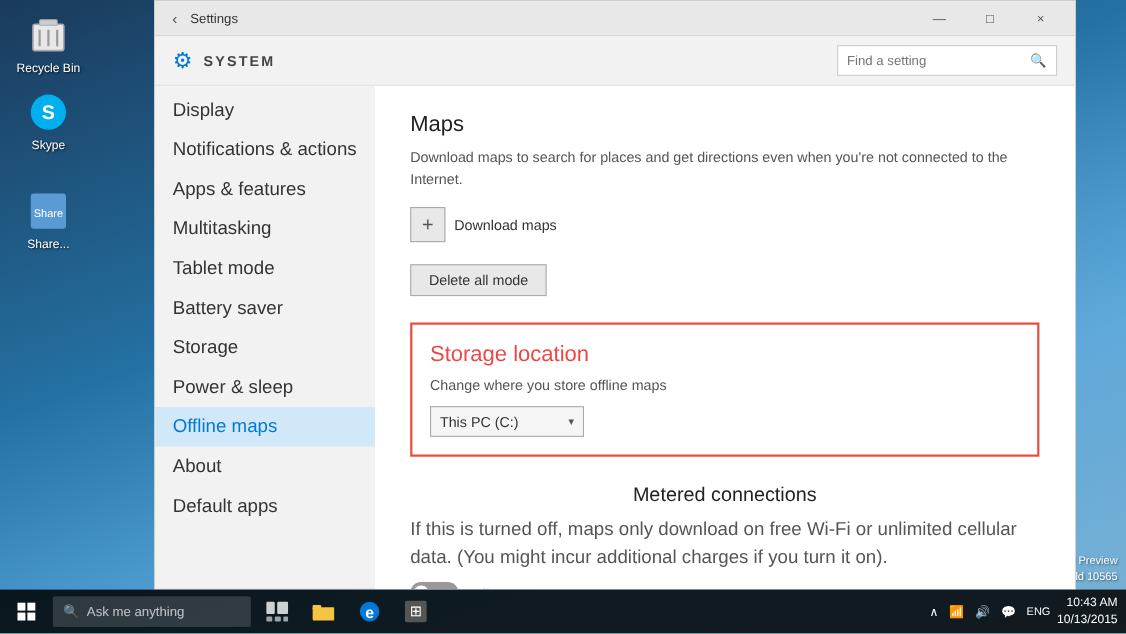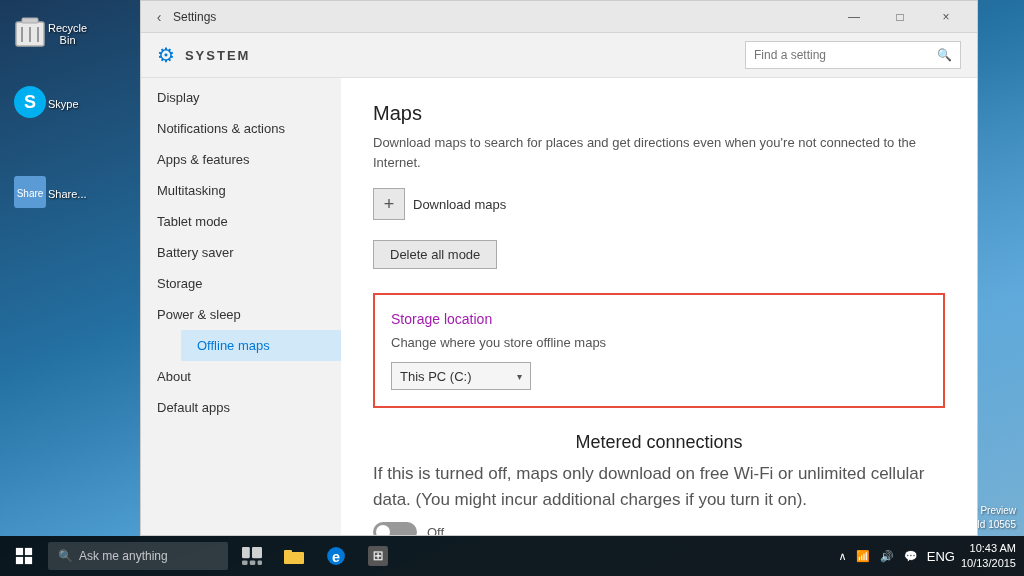--- a/index.html
+++ b/index.html
@@ -117,28 +117,28 @@
 
     .taskbar-clock {
       color: white;
       font-size: 11px;
       text-align: right;
       line-height: 1.4;
     }
 
     .taskbar-lang {
       color: white;
-      font-size: 13px;
+      font-size: 10px;
     }
 
     
     .desktop-icon {
       position: absolute;
       display: flex;
-      flex-direction: row;
+      flex-direction: column;
       align-items: center;
       width: 72px;
       cursor: pointer;
       padding: 4px;
     }
 
     .desktop-icon .icon-img {
       width: 40px;
       height: 40px;
       display: flex;
@@ -237,21 +237,21 @@
       color: #444;
     }
 
     .search-box {
       margin-left: auto;
       display: flex;
       align-items: center;
       background: white;
       border: 1px solid #ccc;
       padding: 4px 8px;
-      width: 216px;
+      width: 200px;
       height: 28px;
     }
 
     .search-box input {
       border: none;
       outline: none;
       font-size: 12px;
       flex: 1;
       color: #555;
       background: transparent;
@@ -266,31 +266,30 @@
     .sidebar {
       width: 200px;
       background: #f2f2f2;
       flex-shrink: 0;
       overflow-y: auto;
       padding-top: 4px;
     }
 
     .sidebar-item {
       padding: 8px 16px;
-      font-size: 13px;
+      font-size: 17px;
       color: #333;
       cursor: pointer;
       display: flex;
       align-items: flex-start;
     }
 
     .sidebar-item.active {
       background: #d0e8f7;
       color: #0078d7;
-      margin-left: 40px;
     }
 
     
     .main-content {
       flex: 1;
       background: white;
       overflow-y: auto;
       padding: 24px 32px;
     }
 
@@ -345,23 +344,23 @@
 
     
     .storage-location-box {
       border: 2px solid #e74c3c;
       padding: 16px;
       margin-bottom: 24px;
       background: white;
     }
 
     .storage-location-title {
-      font-size: 14px;
+      font-size: 20px;
       font-weight: 300;
-      color: #a21caf;
+      color: #ef4444;
       margin-bottom: 8px;
     }
 
     .storage-location-desc {
       font-size: 13px;
       color: #555;
       margin-bottom: 12px;
     }
 
     .location-select {

